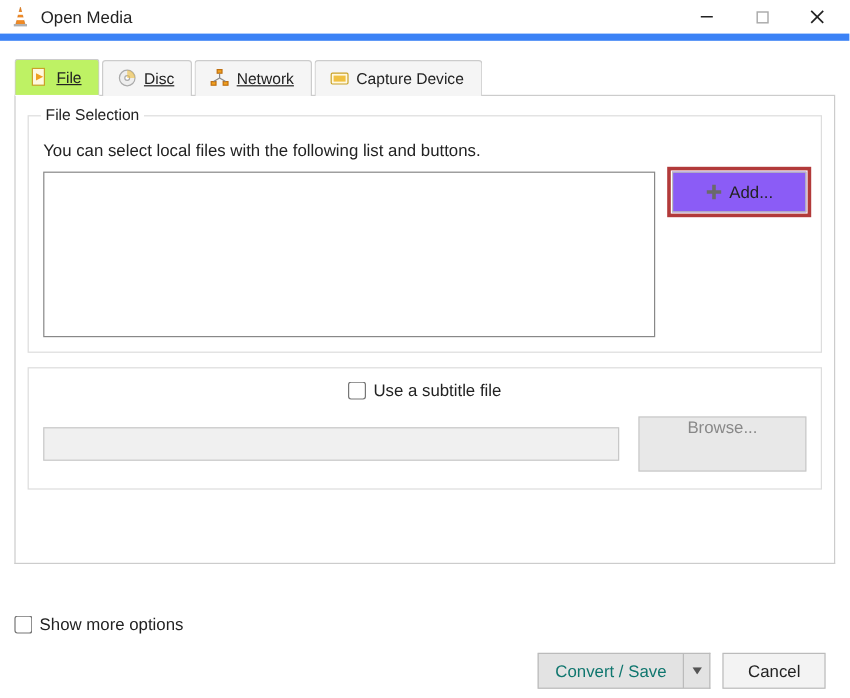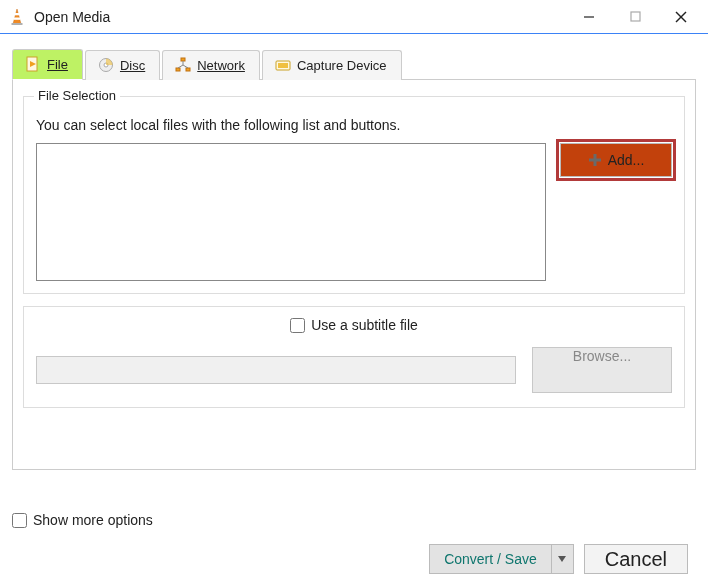--- a/index.html
+++ b/index.html
@@ -13,21 +13,21 @@
     width: 708px;
     height: 582px;
     overflow: hidden;
   }
   
   .titlebar {
     height: 34px;
     display: flex;
     align-items: center;
     padding: 0 4px 0 8px;
-    border-bottom: 1px solid #3b82f6;
+    border-bottom: 6px solid #3b82f6;
   }
   .titlebar .app-icon { width: 18px; height: 18px; margin-right: 8px; }
   .titlebar .title { flex: 0 0 auto; font-size: 14px; }
   .titlebar .spacer { flex: 1; }
   .win-btn {
     width: 46px;
     height: 30px;
     display: flex;
     align-items: center;
     justify-content: center;
@@ -107,21 +107,21 @@
   }
   .side-buttons {
     width: 112px;
     display: flex;
     flex-direction: column;
     gap: 10px;
   }
   .btn {
     height: 34px;
     border: 1px solid #bbb;
-    background: #c2410c;
+    background: #8b5cf6;
     display: flex;
     align-items: center;
     justify-content: center;
     gap: 6px;
     font-size: 14px;
     cursor: default;
   }
   .btn.disabled {
     color: #888;
     background: #e2e2e2;
@@ -210,21 +210,21 @@
     align-items: center;
     justify-content: center;
   }
   .cancel-btn {
     height: 30px;
     border: 1px solid #bbb;
     background: #f3f3f3;
     padding: 4px 20px;
     display: flex;
     align-items: center;
-    font-size: 20px;
+    font-size: 14px;
   }
 </style>
 </head>
 <body>
 
 <div class="titlebar">
   <span class="app-icon">
     <svg viewBox="0 0 18 18">
       <polygon points="9,1 13,16 5,16" fill="#f08a24" stroke="#c96a10" stroke-width="0.5"></polygon>
       <rect x="6.3" y="5" width="5.4" height="2.3" fill="#fff"></rect>

